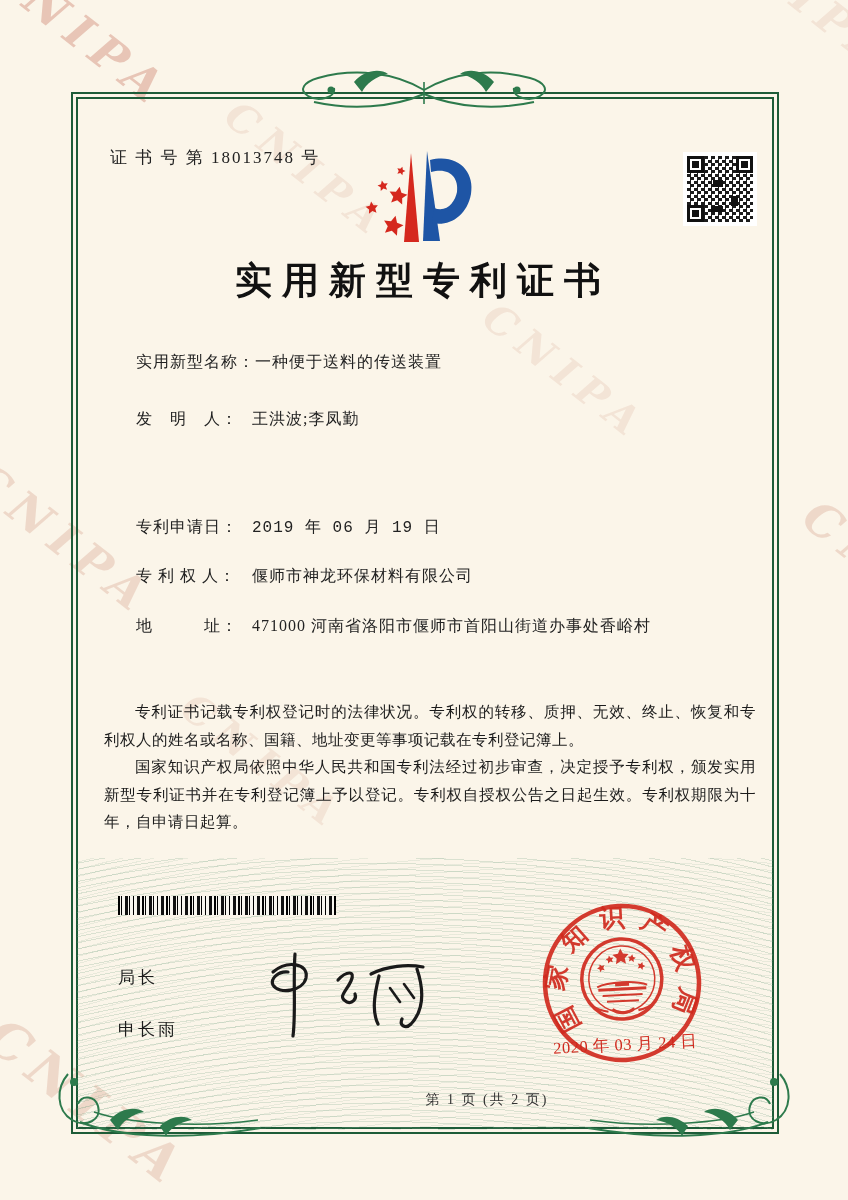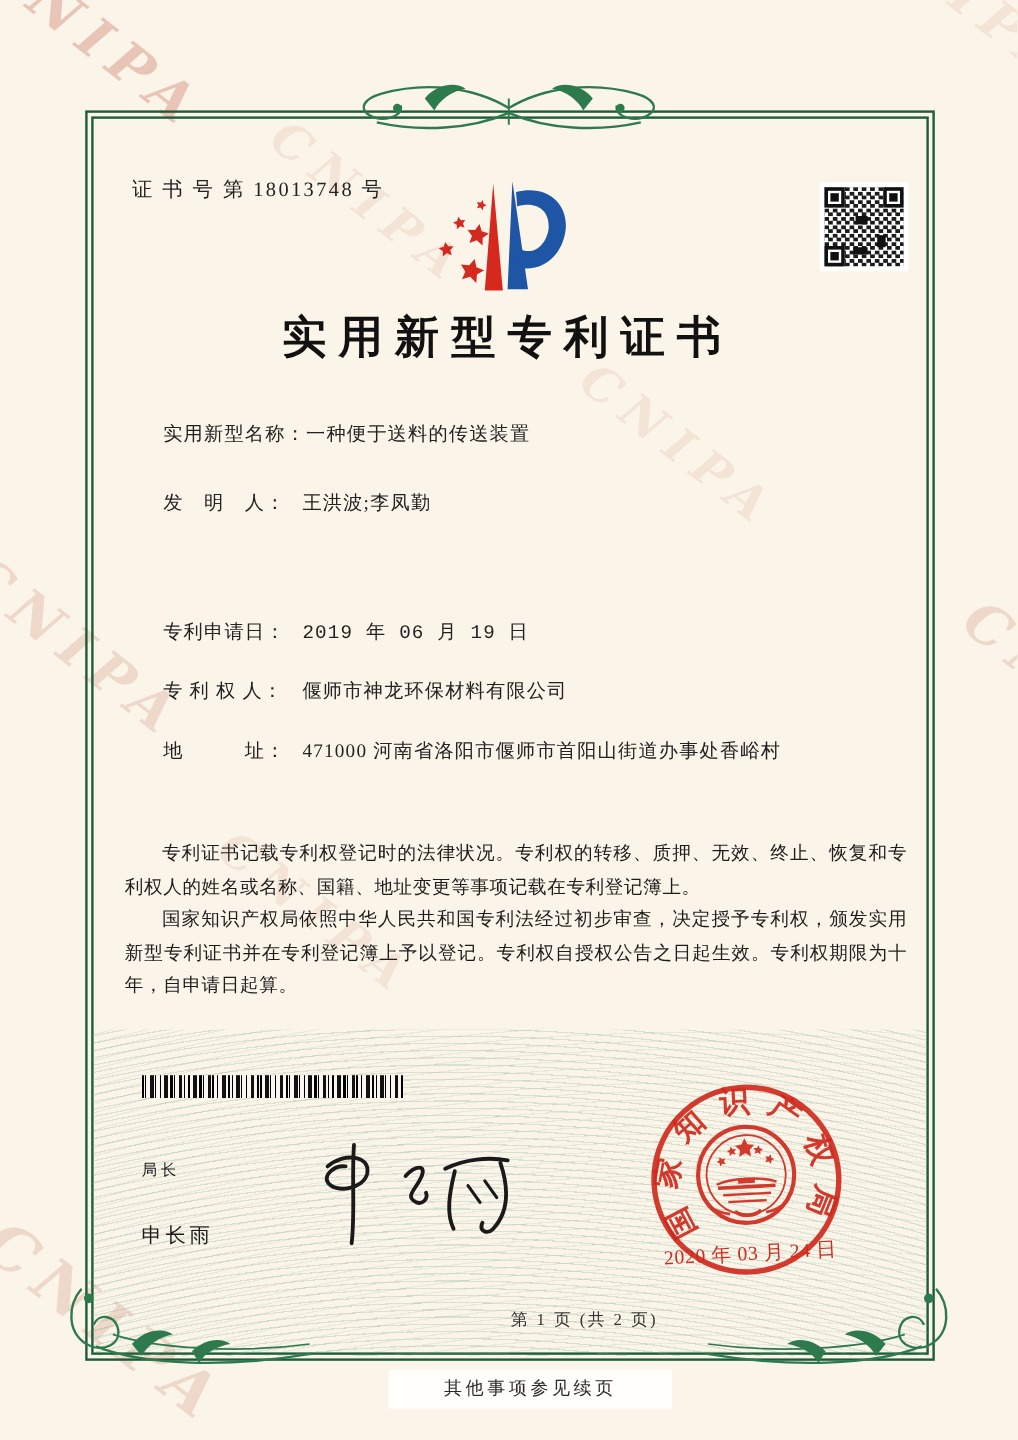--- a/index.html
+++ b/index.html
@@ -82,21 +82,21 @@
   .body-text p{margin:0;text-indent:2em;letter-spacing:0.5px;}
 
   
   .barcode{
     position:absolute;left:118px;top:896px;width:218px;height:19px;
     background:repeating-linear-gradient(90deg,
       #000 0 2px,#f8f6ef 2px 3px,#000 3px 4px,#f8f6ef 4px 7px,
       #111 7px 10px,#f8f6ef 10px 11px,#000 11px 12px,#f8f6ef 12px 15px,
       #000 15px 16px,#f8f6ef 16px 19px,#111 19px 22px,#f8f6ef 22px 24px);
   }
-  .officer-title{position:absolute;left:118px;top:966px;font-size:13px;letter-spacing:3px;color:#1c1c1c;}
+  .officer-title{position:absolute;left:118px;top:966px;font-size:17px;letter-spacing:3px;color:#1c1c1c;}
   .officer-name{position:absolute;left:118px;top:1002px;font-size:17px;letter-spacing:3px;color:#1c1c1c;margin-top:16px;}
   .signature{position:absolute;left:243px;top:938px;}
 
   .seal{position:absolute;left:536px;top:897px;transform:rotate(-3deg);}
   .seal text{font-family:"Liberation Serif","DejaVu Serif",serif;}
 
   .page-info{
     position:absolute;left:71px;top:1091px;width:832px;text-align:center;
     font-size:14px;letter-spacing:2px;color:#333;
   }
@@ -270,15 +270,14 @@
         <path d="M61,89 C72,84 100,84 111,89" stroke-width="2"></path>
         <path d="M75,112 C81,117 91,117 97,112" stroke-width="3"></path>
         <path d="M53,106 C59,111 65,113 71,114" stroke-width="2.2"></path>
         <path d="M119,106 C113,111 107,113 101,114" stroke-width="2.2"></path>
       </g>
     </g>
     <text x="86" y="153" text-anchor="middle" font-size="16.5" fill="#d02a1e" letter-spacing="0.5">2020 年 03 月 24 日</text>
   </svg>
 
   <div class="page-info">第 1 页 (共 2 页)</div>
-  <div class="continuation">其他事项参见续页</div>
 
 </div>
 
 </body></html>

